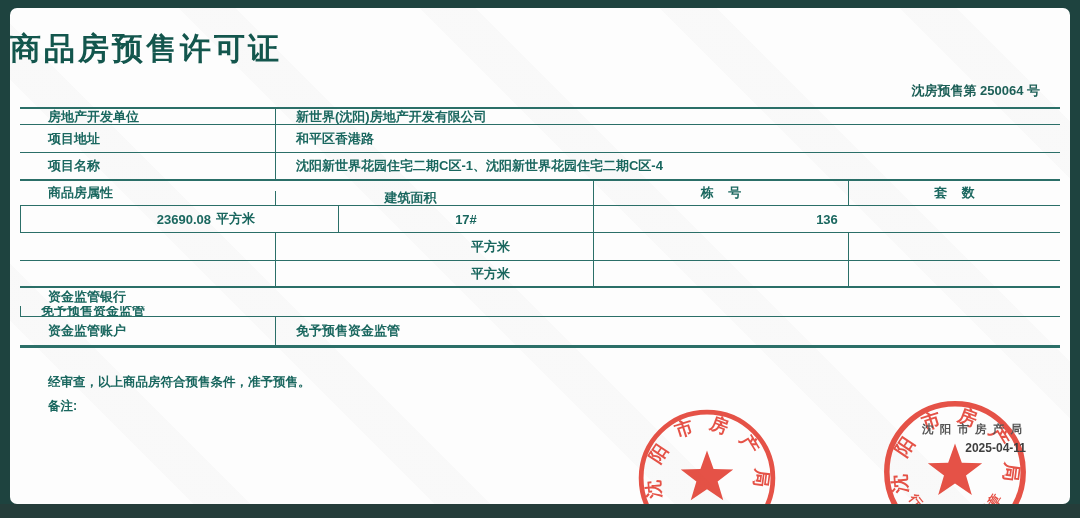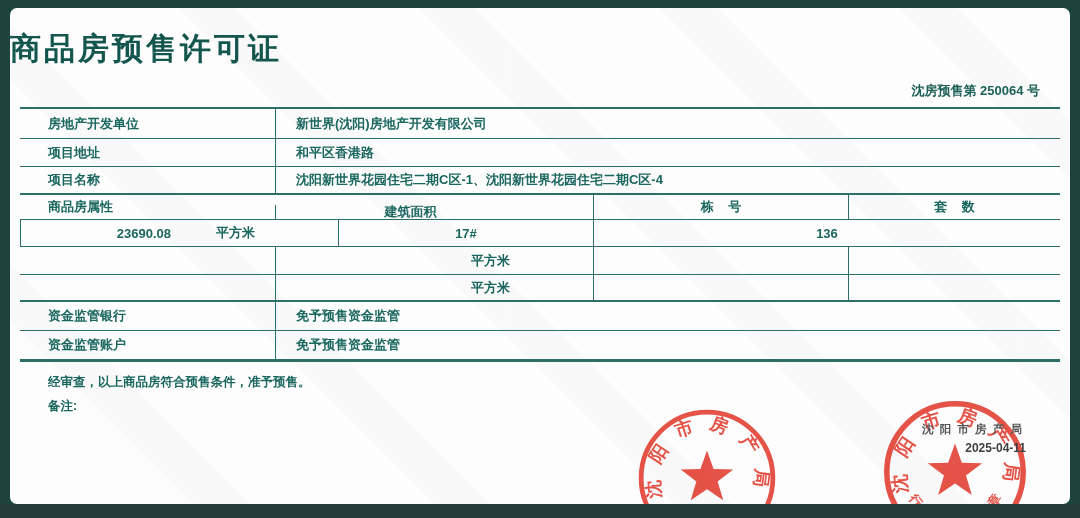--- a/index.html
+++ b/index.html
@@ -37,26 +37,26 @@
   .trow.thick { border-bottom:2.5px solid #2b6f68; }
   .trow.last { border-bottom:none; }
   .cell {
     display:flex; align-items:center;
     font-size:13px; font-weight:700; overflow:hidden; white-space:nowrap;
   }
   .c1 { width:255px; padding-left:28px; }
   .c1.center { justify-content:center; padding-left:0; }
   .c2 { width:270px; border-left:1.5px solid #2b6f68; padding-left:20px; }
   .c2.hdr { justify-content:center; padding-left:0; white-space:pre;margin-top:10px; }
-  .c2.num { justify-content:flex-end; padding-right:35px; padding-left:0;gap:40px; }
+  .c2.num { justify-content:flex-end; padding-right:35px; padding-left:0; }
   .c3 { width:255px; border-left:1.5px solid #2b6f68; justify-content:center; white-space:pre;margin-left:48px; }
   .c4 { flex:1; border-left:1.5px solid #2b6f68; justify-content:center; white-space:pre; }
   .cval { flex:1; border-left:1.5px solid #2b6f68; padding-left:20px; }
   .unit-gap { margin-left:5px; }
-  .h30{height:30px;} .h28{height:28px;} .h27{height:27px;} .h25{height:25px;} .h29{height:29px;}
+  .h30{height:16px;} .h28{height:28px;} .h27{height:27px;} .h25{height:25px;} .h29{height:29px;flex-direction:column;}
   
   .approval {
     position:absolute; left:38px; top:366px;
     font-size:12.5px; font-weight:700; color:#1a675f;
   }
   .remark {
     position:absolute; left:38px; top:390px;
     font-size:12.5px; font-weight:700; color:#1a675f;
   }
   

